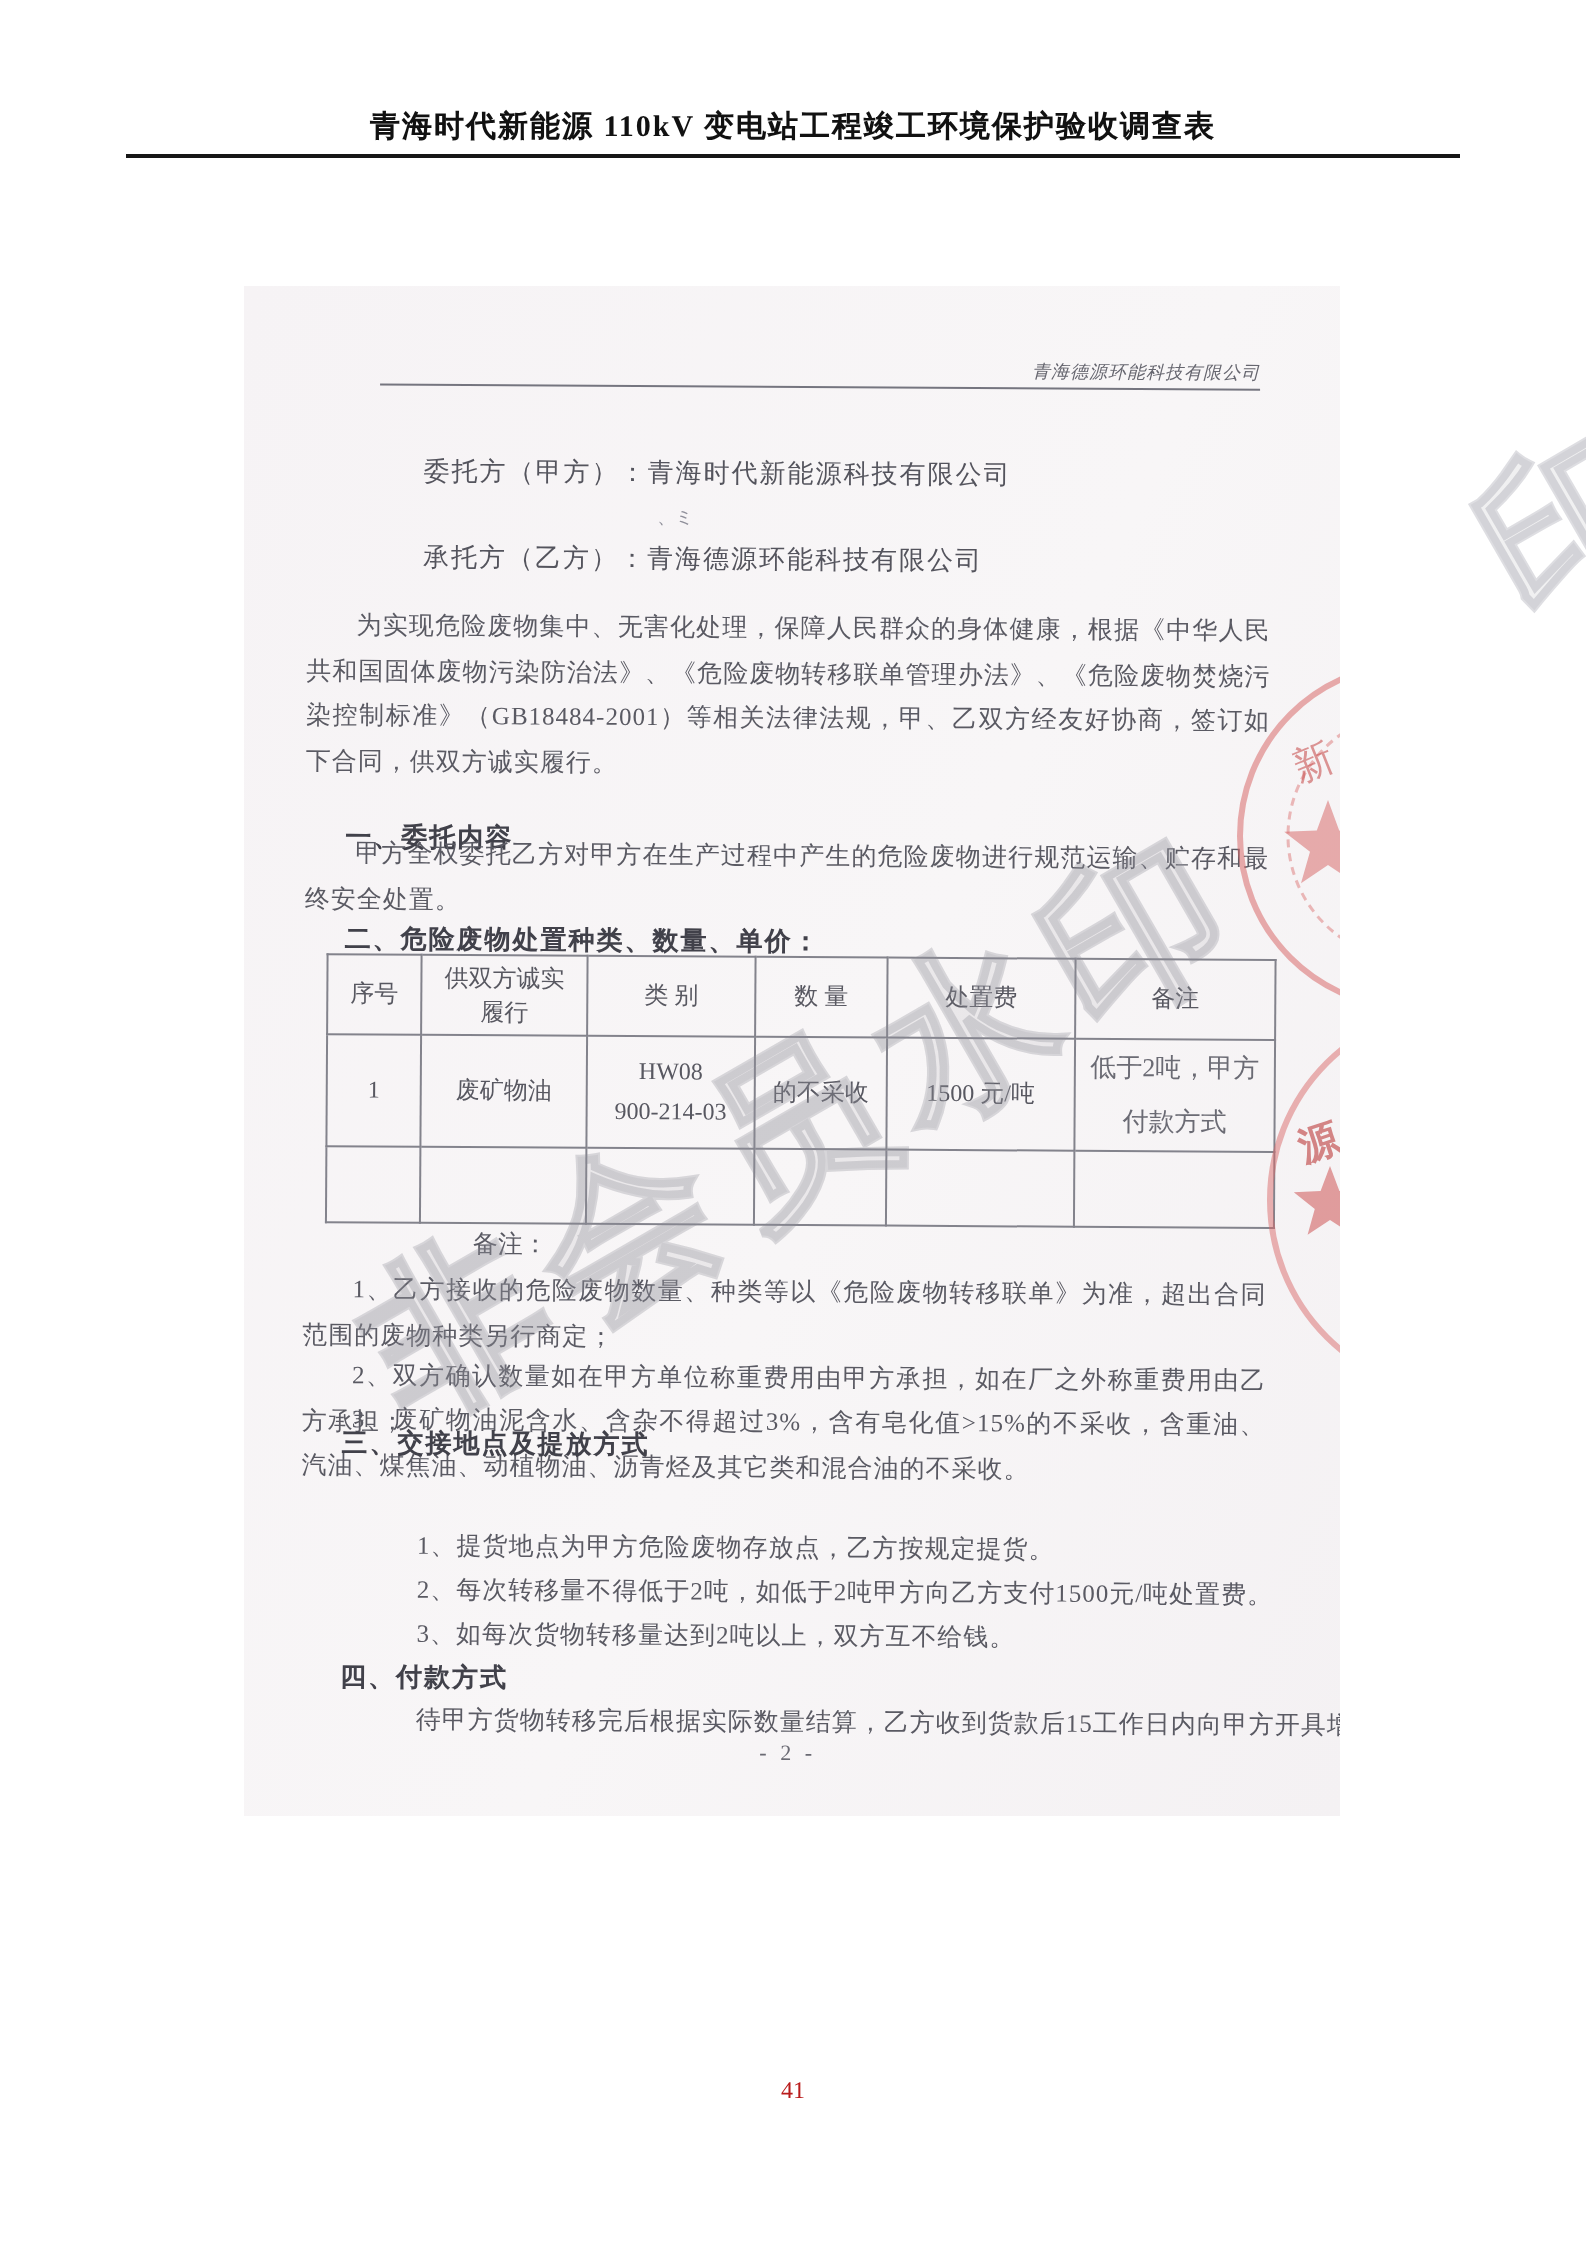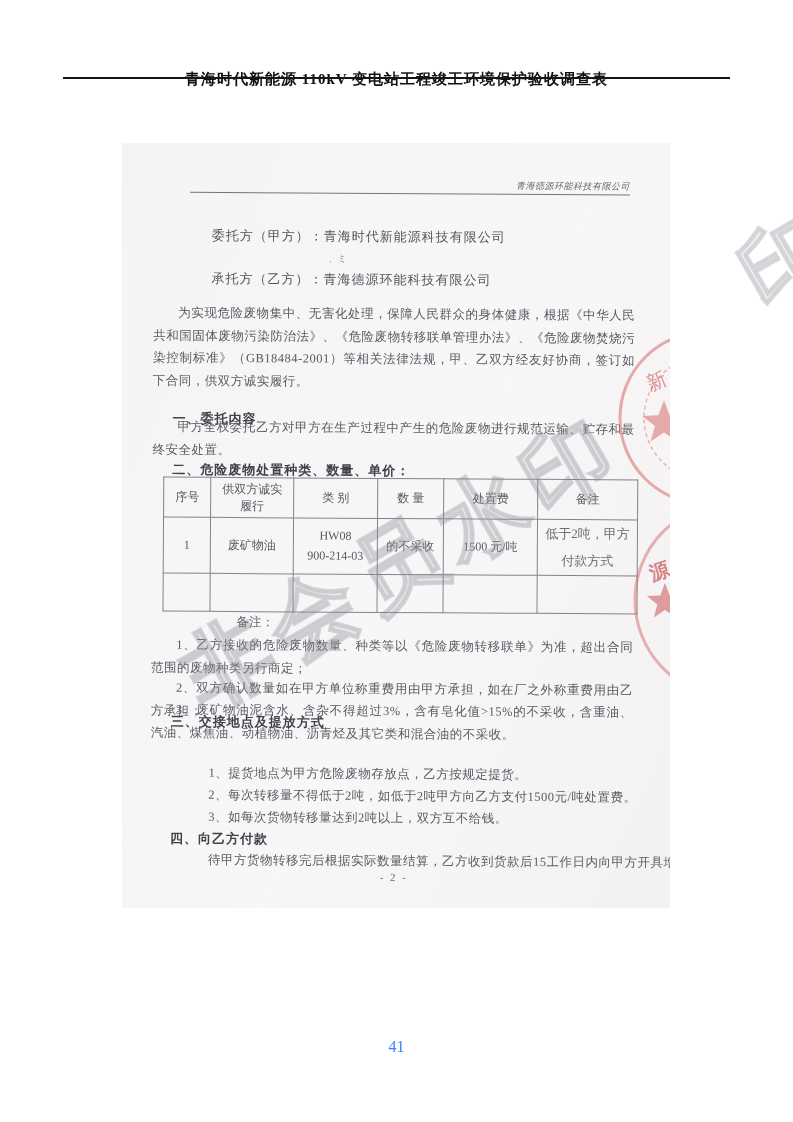--- a/index.html
+++ b/index.html
@@ -2,21 +2,21 @@
 <html><head>
 <meta charset="utf-8">
 <style>
   html,body{margin:0;padding:0;}
   body{
     width:793px;height:1122px;position:relative;background:#ffffff;
     overflow:hidden;font-family:"Liberation Serif","DejaVu Serif",serif;
   }
   
   .doc-title{
-    position:absolute;top:70px;left:0;width:100%;text-align:center;
+    position:absolute;top:54px;left:0;width:100%;text-align:center;
     font-size:15px;font-weight:bold;color:#111;letter-spacing:1px;
   }
   .title-rule{position:absolute;top:77px;left:63px;width:667px;height:2px;background:#161616;}
   
   .scan{
     position:absolute;left:122px;top:143px;width:548px;height:765px;
     background:linear-gradient(115deg,#f6f3f5 0%,#f8f6f7 55%,#f4f1f3 100%);
     overflow:hidden;
     text-decoration:underline;
   }
@@ -58,21 +58,21 @@
     color:rgba(148,148,158,0.14);-webkit-text-stroke:2px rgba(138,138,150,0.30);
     pointer-events:none;
   }
   .wm-fragment{
     position:absolute;left:742px;top:203px;transform:rotate(-30deg);
     font-size:88px;font-weight:bold;color:rgba(148,148,158,0.14);
     -webkit-text-stroke:2px rgba(138,138,150,0.28);
   }
   .seal{position:absolute;pointer-events:none;}
   
-  .page-number{position:absolute;top:1038px;left:0;width:100%;text-align:center;font-size:16px;color:#3b82f6;}
+  .page-number{position:absolute;top:1038px;left:0;width:100%;text-align:center;font-size:12px;color:#b91c1c;}
 </style>
 </head>
 <body>
 
 <div class="doc-title">青海时代新能源 110kV 变电站工程竣工环境保护验收调查表</div>
 <div class="title-rule"></div>
 
 <div class="scan">
   <div class="scan-inner">
 
@@ -138,21 +138,21 @@
     <div class="notes-label" style="top:472px;">备注：</div>
     <div class="block indent" style="top:492px;">1、乙方接收的危险废物数量、种类等以《危险废物转移联单》为准，超出合同范围的废物种类另行商定；</div>
     <div class="block indent" style="top:535px;">2、双方确认数量如在甲方单位称重费用由甲方承担，如在厂之外称重费用由乙方承担；</div>
     <div class="block indent" style="top:557px;">3、废矿物油泥含水、含杂不得超过3%，含有皂化值&gt;15%的不采收，含重油、汽油、煤焦油、动植物油、沥青烃及其它类和混合油的不采收。</div>
 
     <div class="heading" style="top:571px;">三、交接地点及提放方式</div>
     <div class="item" style="top:623px;">1、提货地点为甲方危险废物存放点，乙方按规定提货。</div>
     <div class="item" style="top:645px;">2、每次转移量不得低于2吨，如低于2吨甲方向乙方支付1500元/吨处置费。</div>
     <div class="item" style="top:667px;">3、如每次货物转移量达到2吨以上，双方互不给钱。</div>
 
-    <div class="heading" style="top:688px;">四、向乙方付款</div>
+    <div class="heading" style="top:688px;">四、付款方式</div>
     <div class="item" style="top:710px;">待甲方货物转移完后根据实际数量结算，乙方收到货款后15工作日内向甲方开具增值</div>
 
     <div class="scan-pagenum">- 2 -</div>
   </div>
 
   <div class="watermark">非会员水印</div>
 
   <svg class="seal" style="left:480px;top:185px;" width="140" height="300" viewBox="0 0 140 300">
     <circle cx="104" cy="90" r="86" fill="none" stroke="rgba(217,106,106,0.55)" stroke-width="3"></circle>
     <circle cx="104" cy="90" r="62" fill="none" stroke="rgba(217,106,106,0.45)" stroke-width="1.5" stroke-dasharray="4 3"></circle>

